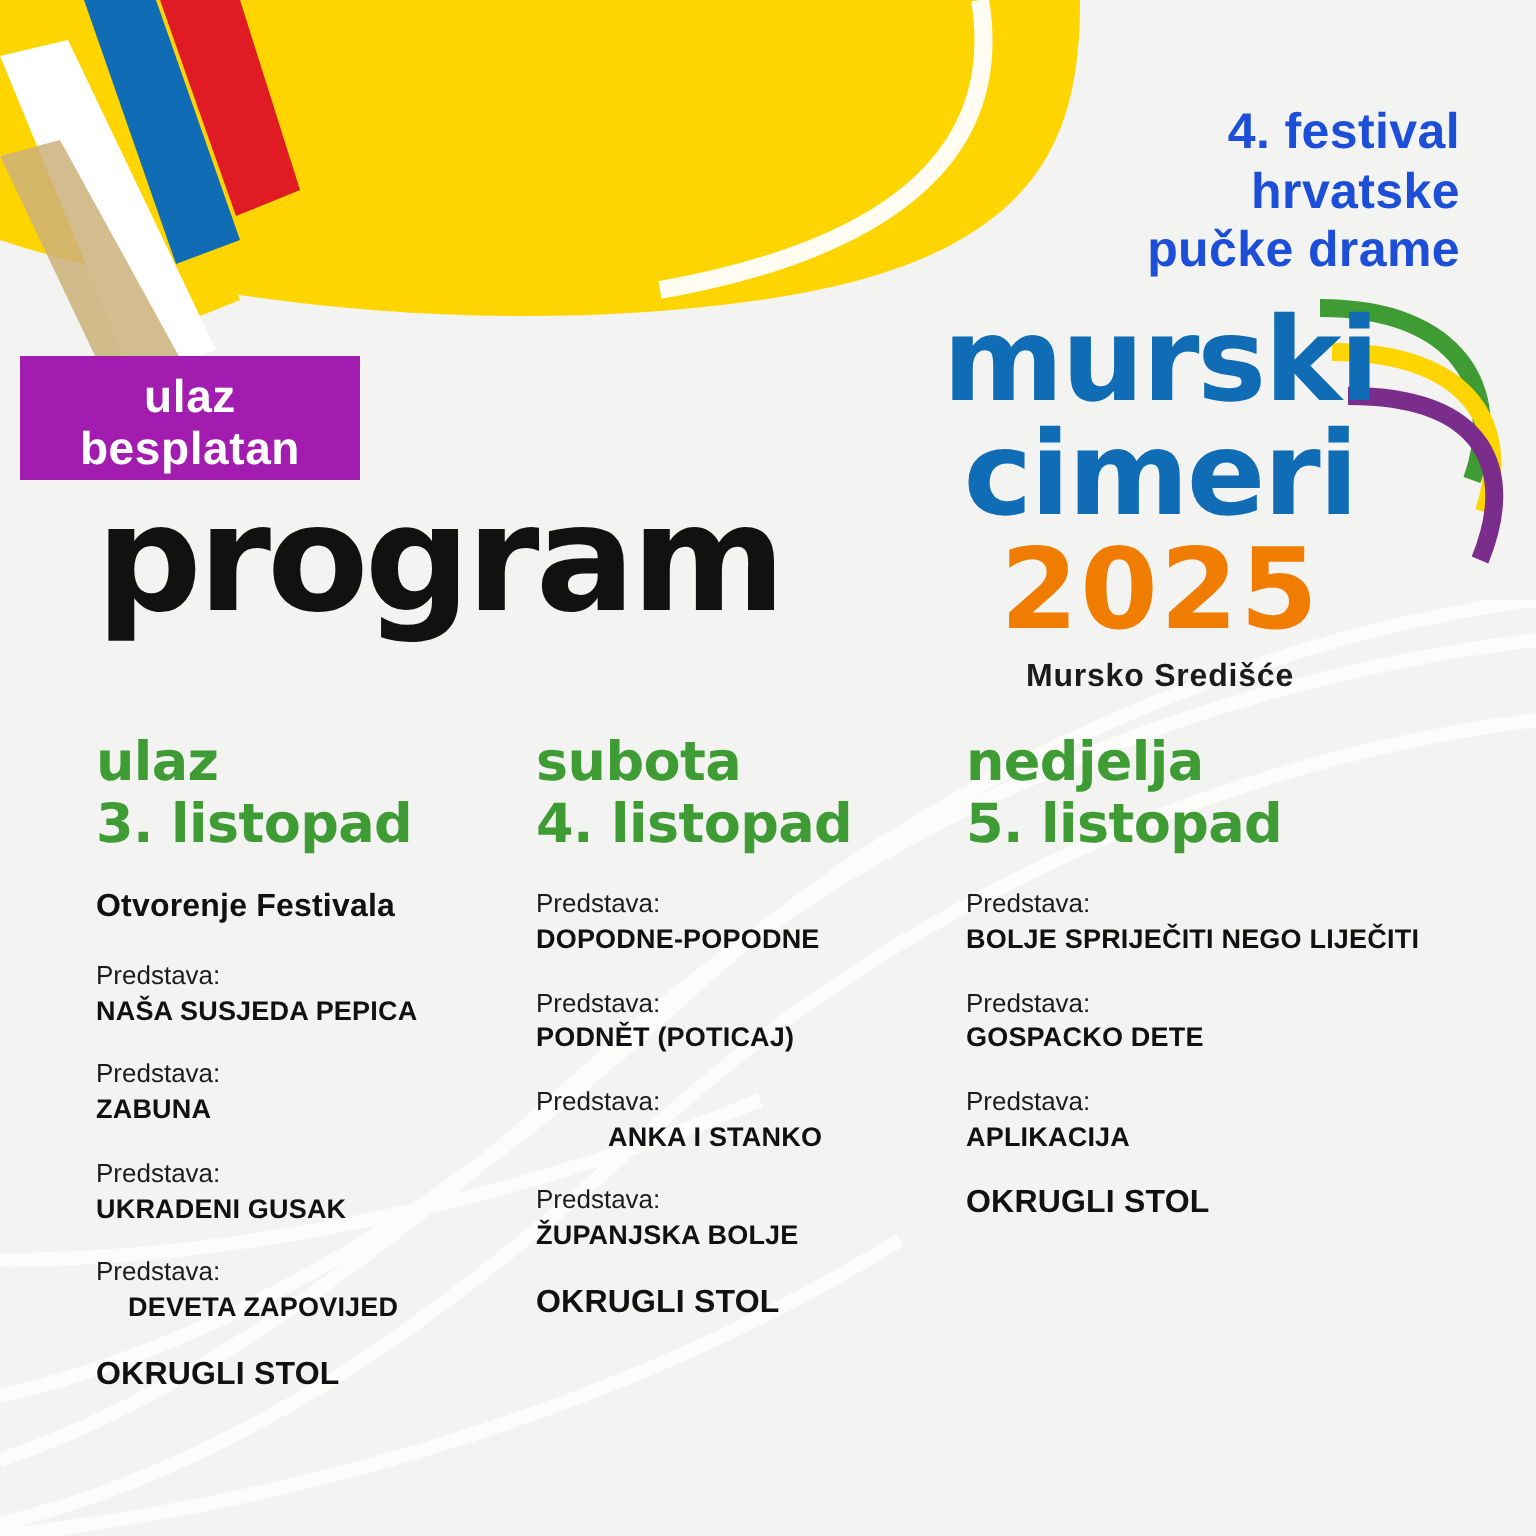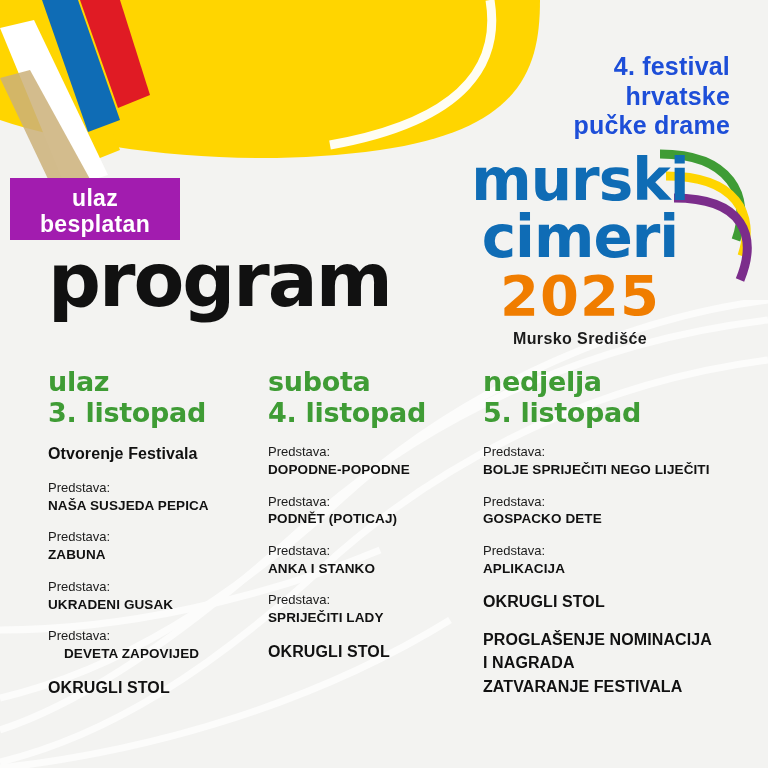--- a/index.html
+++ b/index.html
@@ -173,25 +173,25 @@
         <div class="item">
           <div class="lbl">Predstava:</div>
           <div class="ttl" style="white-space: pre-line;">DOPODNE-POPODNE</div>
         </div>
         <div class="item">
           <div class="lbl">Predstava:</div>
           <div class="ttl" style="white-space: pre-line;">PODNĚT (POTICAJ)</div>
         </div>
         <div class="item">
           <div class="lbl">Predstava:</div>
-          <div class="ttl" style="white-space: pre-line;">ANKA I STANKO</div>
-        </div>
-        <div class="item">
-          <div class="lbl">Predstava:</div>
-          <div class="ttl" style="white-space: pre-line;">SPRIJEČITI LADY</div>
+          <div class="ttl" style="white-space: pre-line; margin-left: 36px;">ANKA I STANKO</div>
+        </div>
+        <div class="item">
+          <div class="lbl">Predstava:</div>
+          <div class="ttl" style="white-space: pre-line;">ŽUPANJSKA BOLJE</div>
         </div>
         <div class="item solo">
           <div class="ttl" style="white-space: pre-line;">OKRUGLI STOL</div>
         </div>
       </div>
       <div class="col">
         <div class="day">
           <div>nedjelja</div>
           <div>5. listopad</div>
         </div>
@@ -203,21 +203,16 @@
           <div class="lbl">Predstava:</div>
           <div class="ttl" style="white-space: pre-line;">GOSPACKO DETE</div>
         </div>
         <div class="item">
           <div class="lbl">Predstava:</div>
           <div class="ttl" style="white-space: pre-line;">APLIKACIJA</div>
         </div>
         <div class="item solo">
           <div class="ttl" style="white-space: pre-line;">OKRUGLI STOL</div>
         </div>
-        <div class="item solo block">
-          <div class="ttl" style="white-space: pre-line;">PROGLAŠENJE NOMINACIJA
-I NAGRADA
-ZATVARANJE FESTIVALA</div>
-        </div>
       </div>
     </div>
 
 </div>
 
 </body></html>

